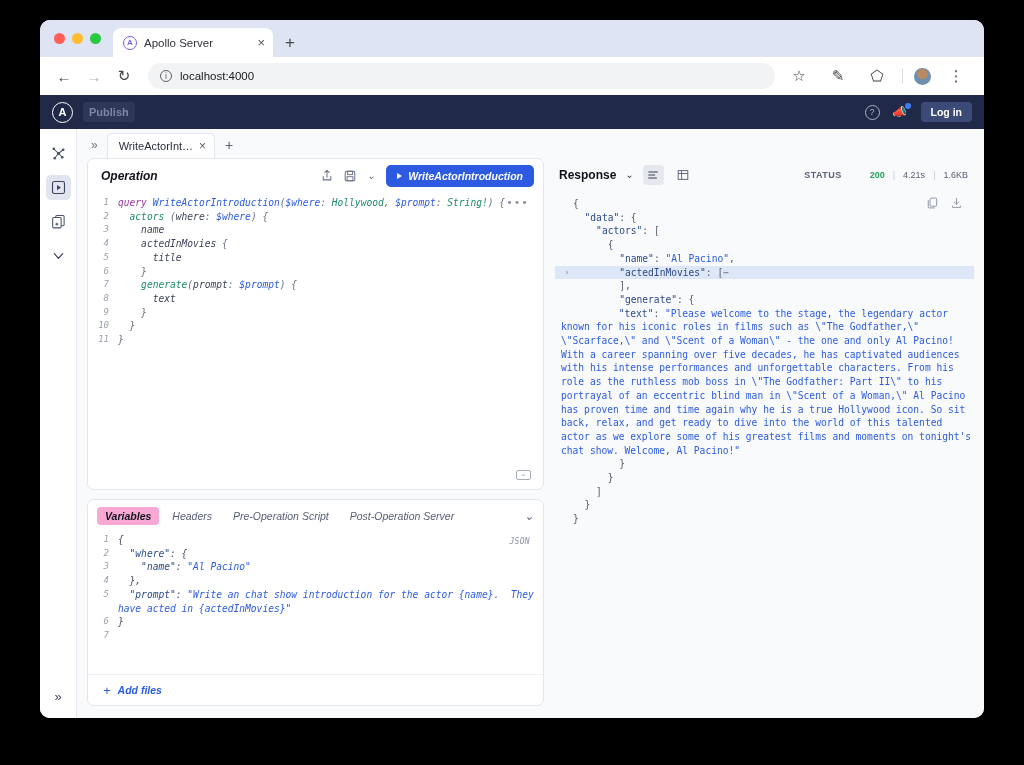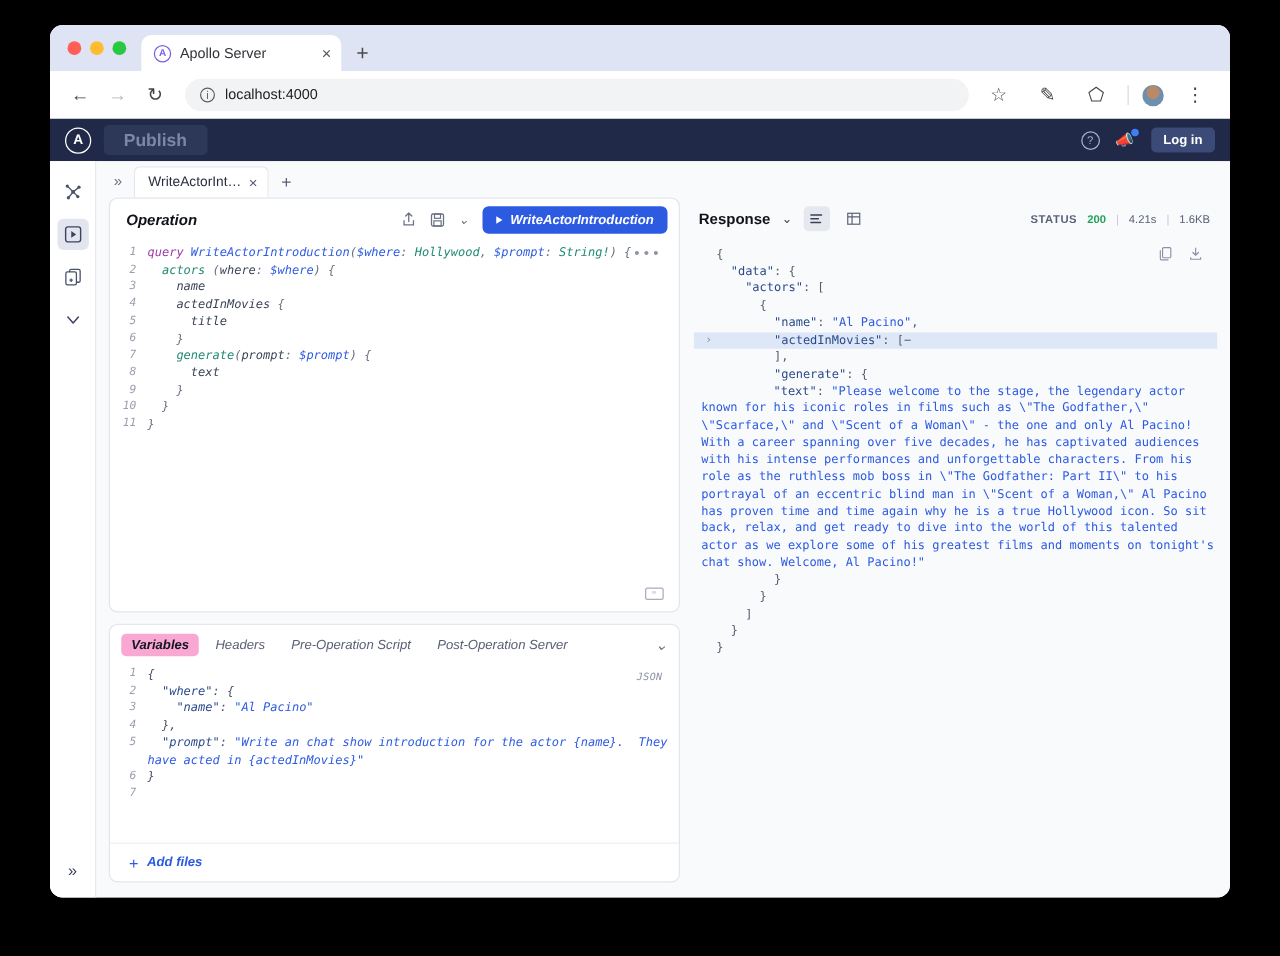--- a/index.html
+++ b/index.html
@@ -89,22 +89,22 @@
   }
   .sandbox-tag {
     font-size: 8px; letter-spacing: 0.09em; font-weight: 700; color: #c9d1e6;
     padding: 0 8px; height: 100%; display: flex; align-items: center;
     border-right: 1px solid #4a5578;
   }
   .green-dot { width: 6px; height: 6px; border-radius: 50%; background: #2bc46b; margin: 0 7px 0 9px; }
   .endpoint-url { font-size: 10.5px; color: #e4e9f5; padding-right: 7px; }
   .gear { color: #b9c2db; font-size: 11px; padding-right: 8px; }
   .publish-btn {
-    background: #2d3758; color: #7c86a6; font-size: 14px; font-weight: 600;
-    border-radius: 4px; padding: 4px 16px;
+    background: #2d3758; color: #7c86a6; font-size: 11px; font-weight: 600;
+    border-radius: 4px; padding: 4px 6px;
   }
   .nav-right { margin-left: auto; display: flex; align-items: center; gap: 13px; }
   .help-circ {
     width: 15px; height: 15px; border-radius: 50%; border: 1.2px solid #aab3cc;
     color: #aab3cc; font-size: 9px; display: flex; align-items: center; justify-content: center;
   }
   .megaphone { position: relative; color: #c3cadd; font-size: 12px; }
   .mega-badge {
     position: absolute; top: -2px; right: -3px; width: 6px; height: 6px;
     border-radius: 50%; background: #3f7ef7;
@@ -222,21 +222,21 @@
 
   
   .resp-col { flex: 1; display: flex; flex-direction: column; min-width: 0; }
   .resp-head { height: 33px; display: flex; align-items: center; gap: 9px; padding: 0 6px 0 4px; flex: 0 0 auto; }
   .resp-title { font-size: 12px; font-weight: 700; color: #10121a; }
   .chev-sm { color: #3a4055; font-size: 10px; }
   .viewtoggle { width: 21px; height: 20px; border-radius: 4px; display: flex; align-items: center; justify-content: center; color: #5a6076; }
   .viewtoggle.active { background: #e6e8ef; }
   .resp-stats { margin-left: auto; display: flex; align-items: flex-end; gap: 8px; font-size: 9px; color: #585f75; }
   .stat-label { letter-spacing: 0.05em; font-weight: 700; color: #5b6278; }
-  .stat-200 { color: #24a25b; font-weight: 600; }
+  .stat-200 { color: #24a25b; font-weight: 600; margin-left: 20px; }
   .stat-sep { color: #c6cad6; }
   .resp-body {
     flex: 1; position: relative; overflow: hidden;
     font-family: "DejaVu Sans Mono", monospace; font-size: 9.6px;
     line-height: 13.7px; padding: 6px 0 0 0;
   }
   .resp-actions { position: absolute; right: 12px; top: 6px; display: flex; gap: 13px; color: #8c92a4; font-size: 11px; }
   .rline { display: flex; white-space: pre; padding-left: 6px; }
   .rline.hl { background: #dde7f7; }
   .rgut { width: 12px; flex: 0 0 auto; color: #8c92a4; font-size: 9px; text-align: center; }

